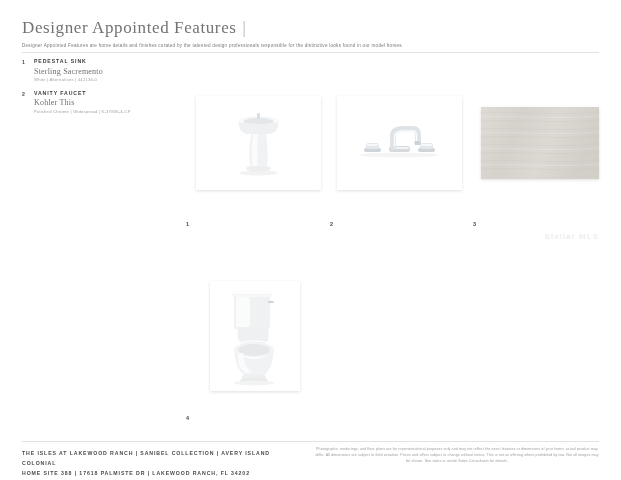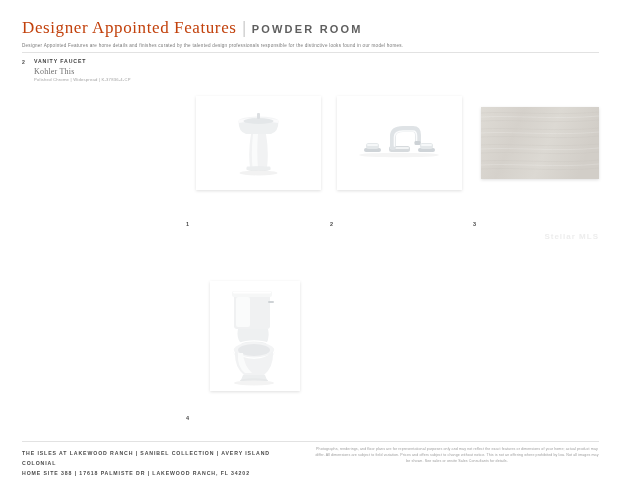--- a/index.html
+++ b/index.html
@@ -30,21 +30,21 @@
   }
   .title-row {
     display: flex;
     align-items: baseline;
     white-space: nowrap;
   }
   .title-main {
     font-family: "Liberation Serif", serif;
     font-size: 17px;
     letter-spacing: 0.6px;
-    color: #c2410c;
+    color: #737373;
     font-weight: normal;
   }
   .title-sep {
     font-family: "Liberation Serif", serif;
     font-size: 16px;
     color: #b0b0b0;
     margin: 0 6px;
   }
   .title-sub {
     font-size: 11px;
@@ -188,28 +188,33 @@
 </style>
 </head>
 <body>
 
 <div class="page">
 
   <div class="header">
     <div class="title-row">
       <span class="title-main">Designer Appointed Features</span>
       <span class="title-sep">|</span>
-      <span class="title-sub">POWDER ROOM</span>
     </div>
     <div class="subtitle">Designer Appointed Features are home details and finishes curated by the talented design professionals responsible for the distinctive looks found in our model homes.</div>
   </div>
   <div class="header-rule"></div>
 
   <div class="legend">
 
+    <div class="legend-item">
+      <span class="legend-num">1</span>
+      <div class="legend-cat">PEDESTAL SINK</div>
+      <div class="legend-name">Sterling Sacremento</div>
+      <div class="legend-desc">White | Alternatives | 442136-0</div>
+    </div>
 
     <div class="legend-item">
       <span class="legend-num">2</span>
       <div class="legend-cat">VANITY FAUCET</div>
       <div class="legend-name">Kohler This</div>
       <div class="legend-desc">Polished Chrome | Widespread | K-37836-4-CP</div>
     </div>
 
 
 

